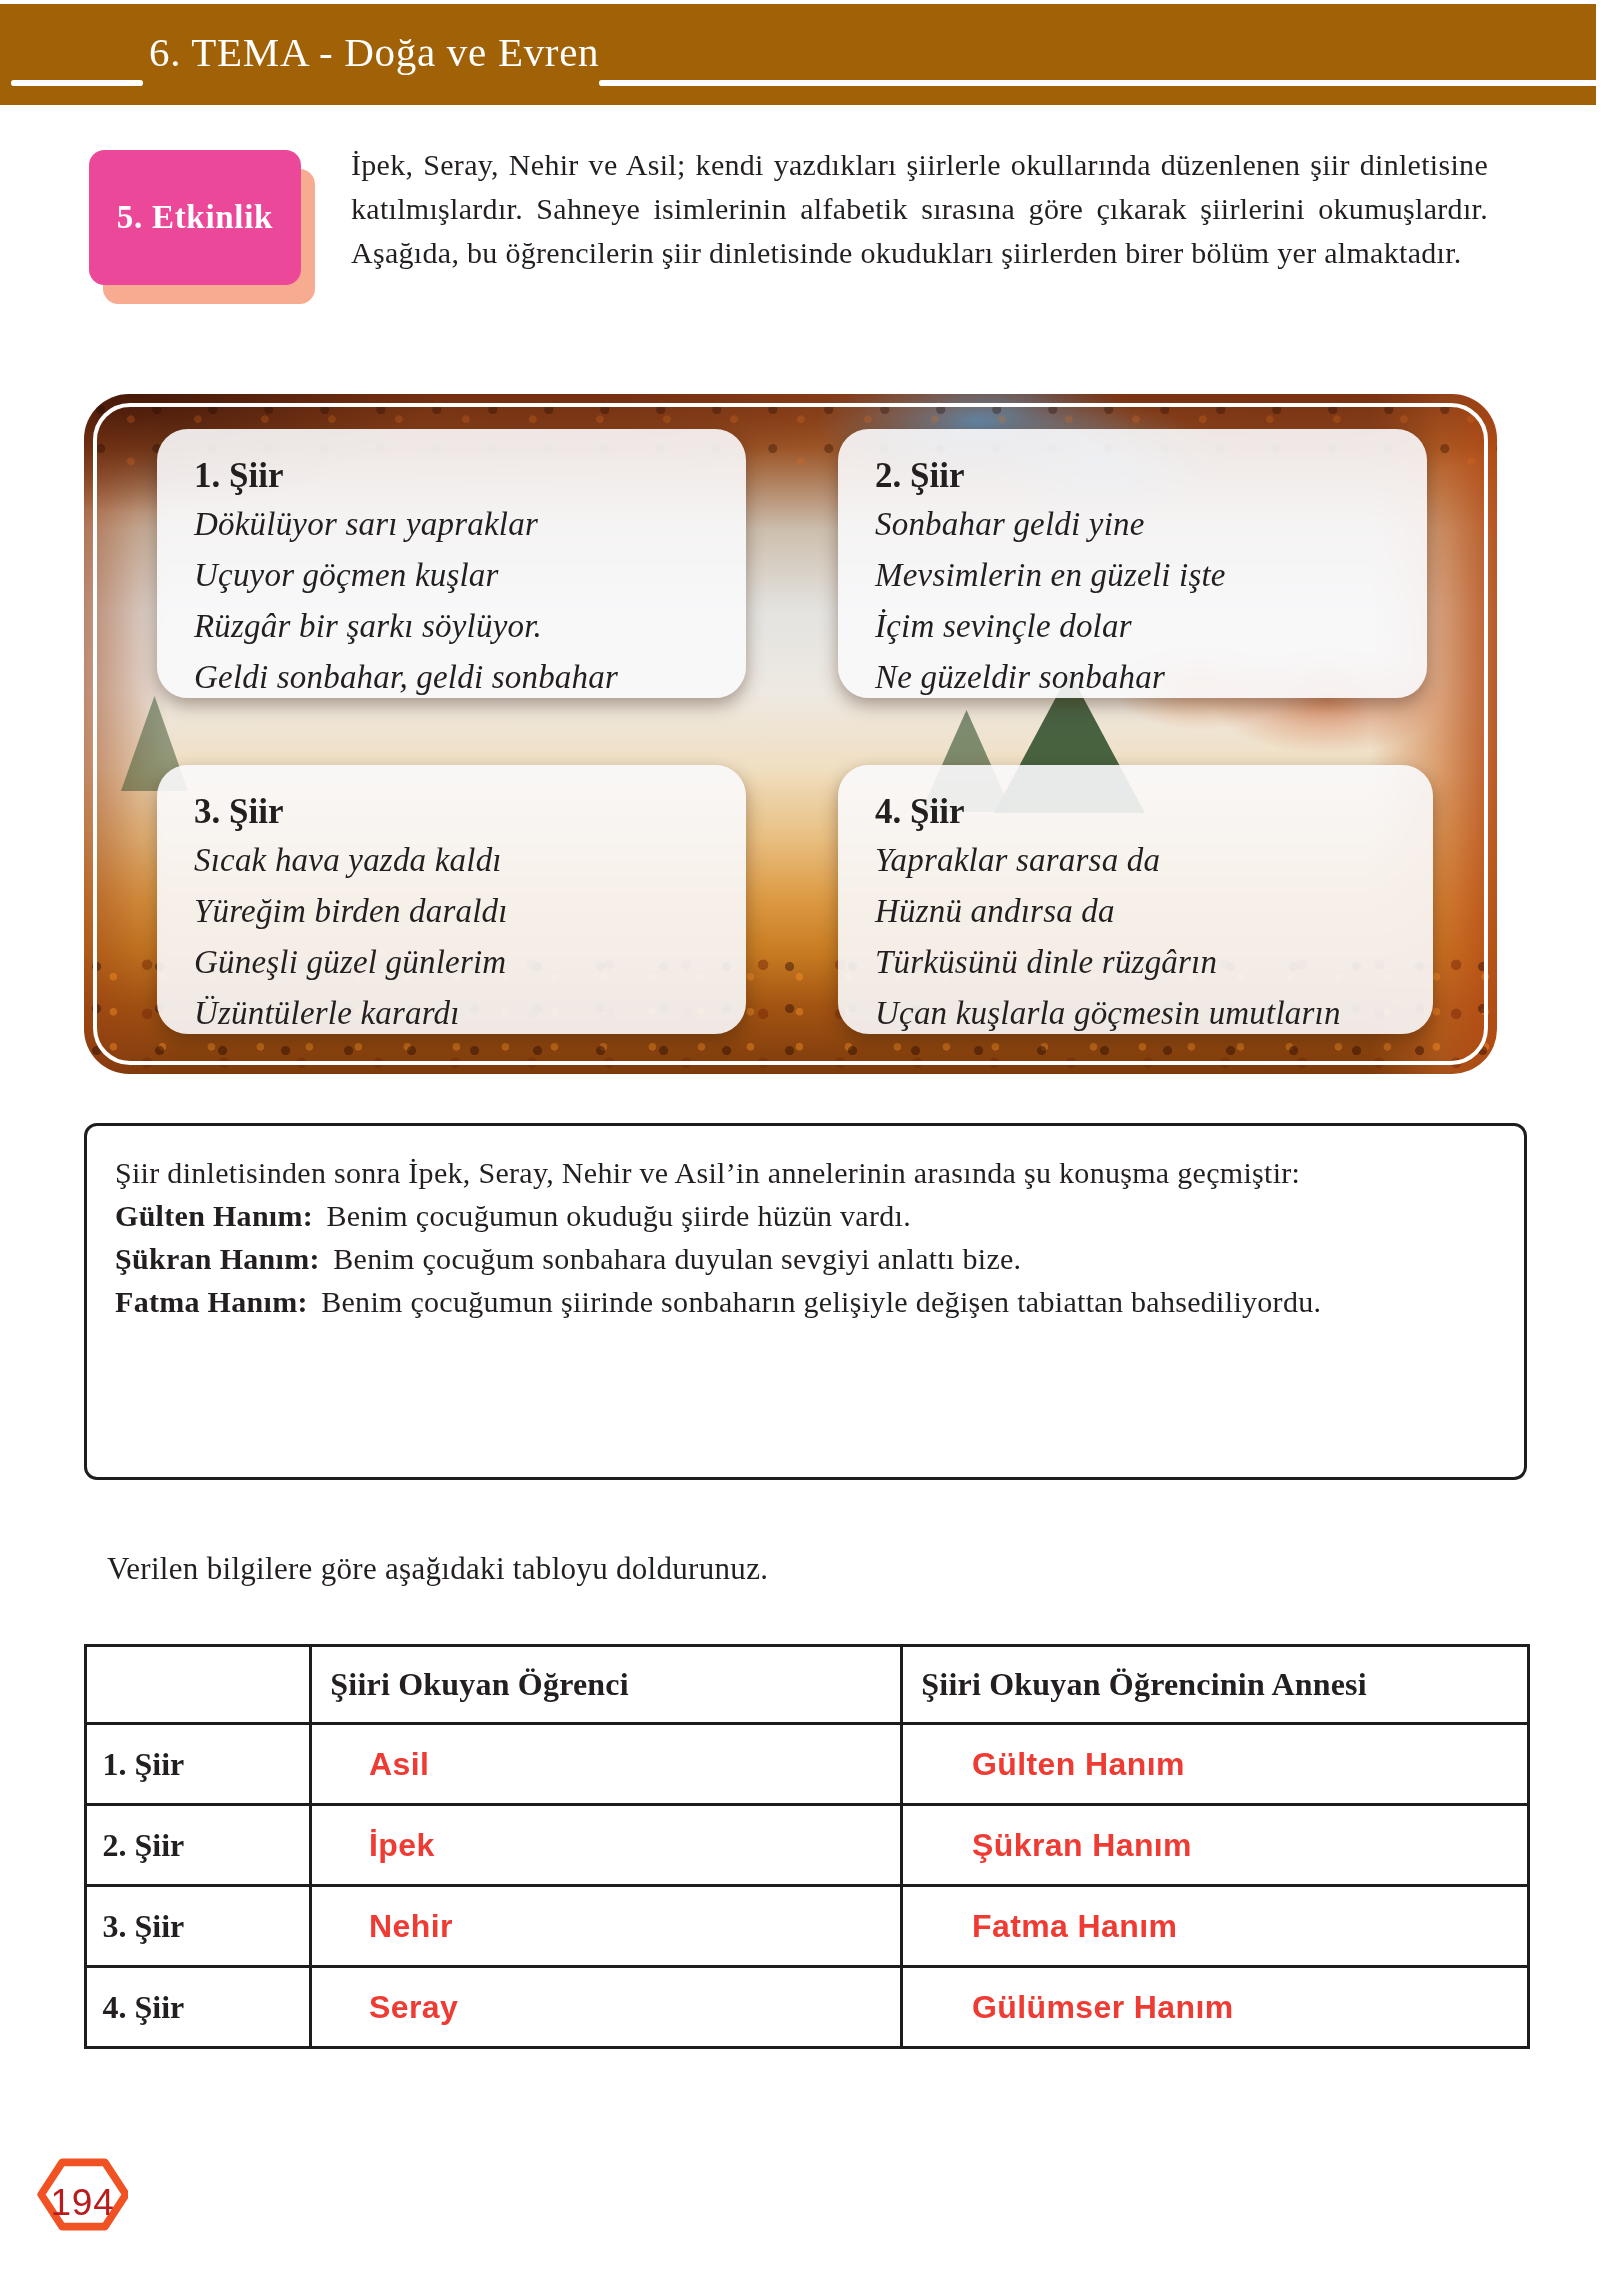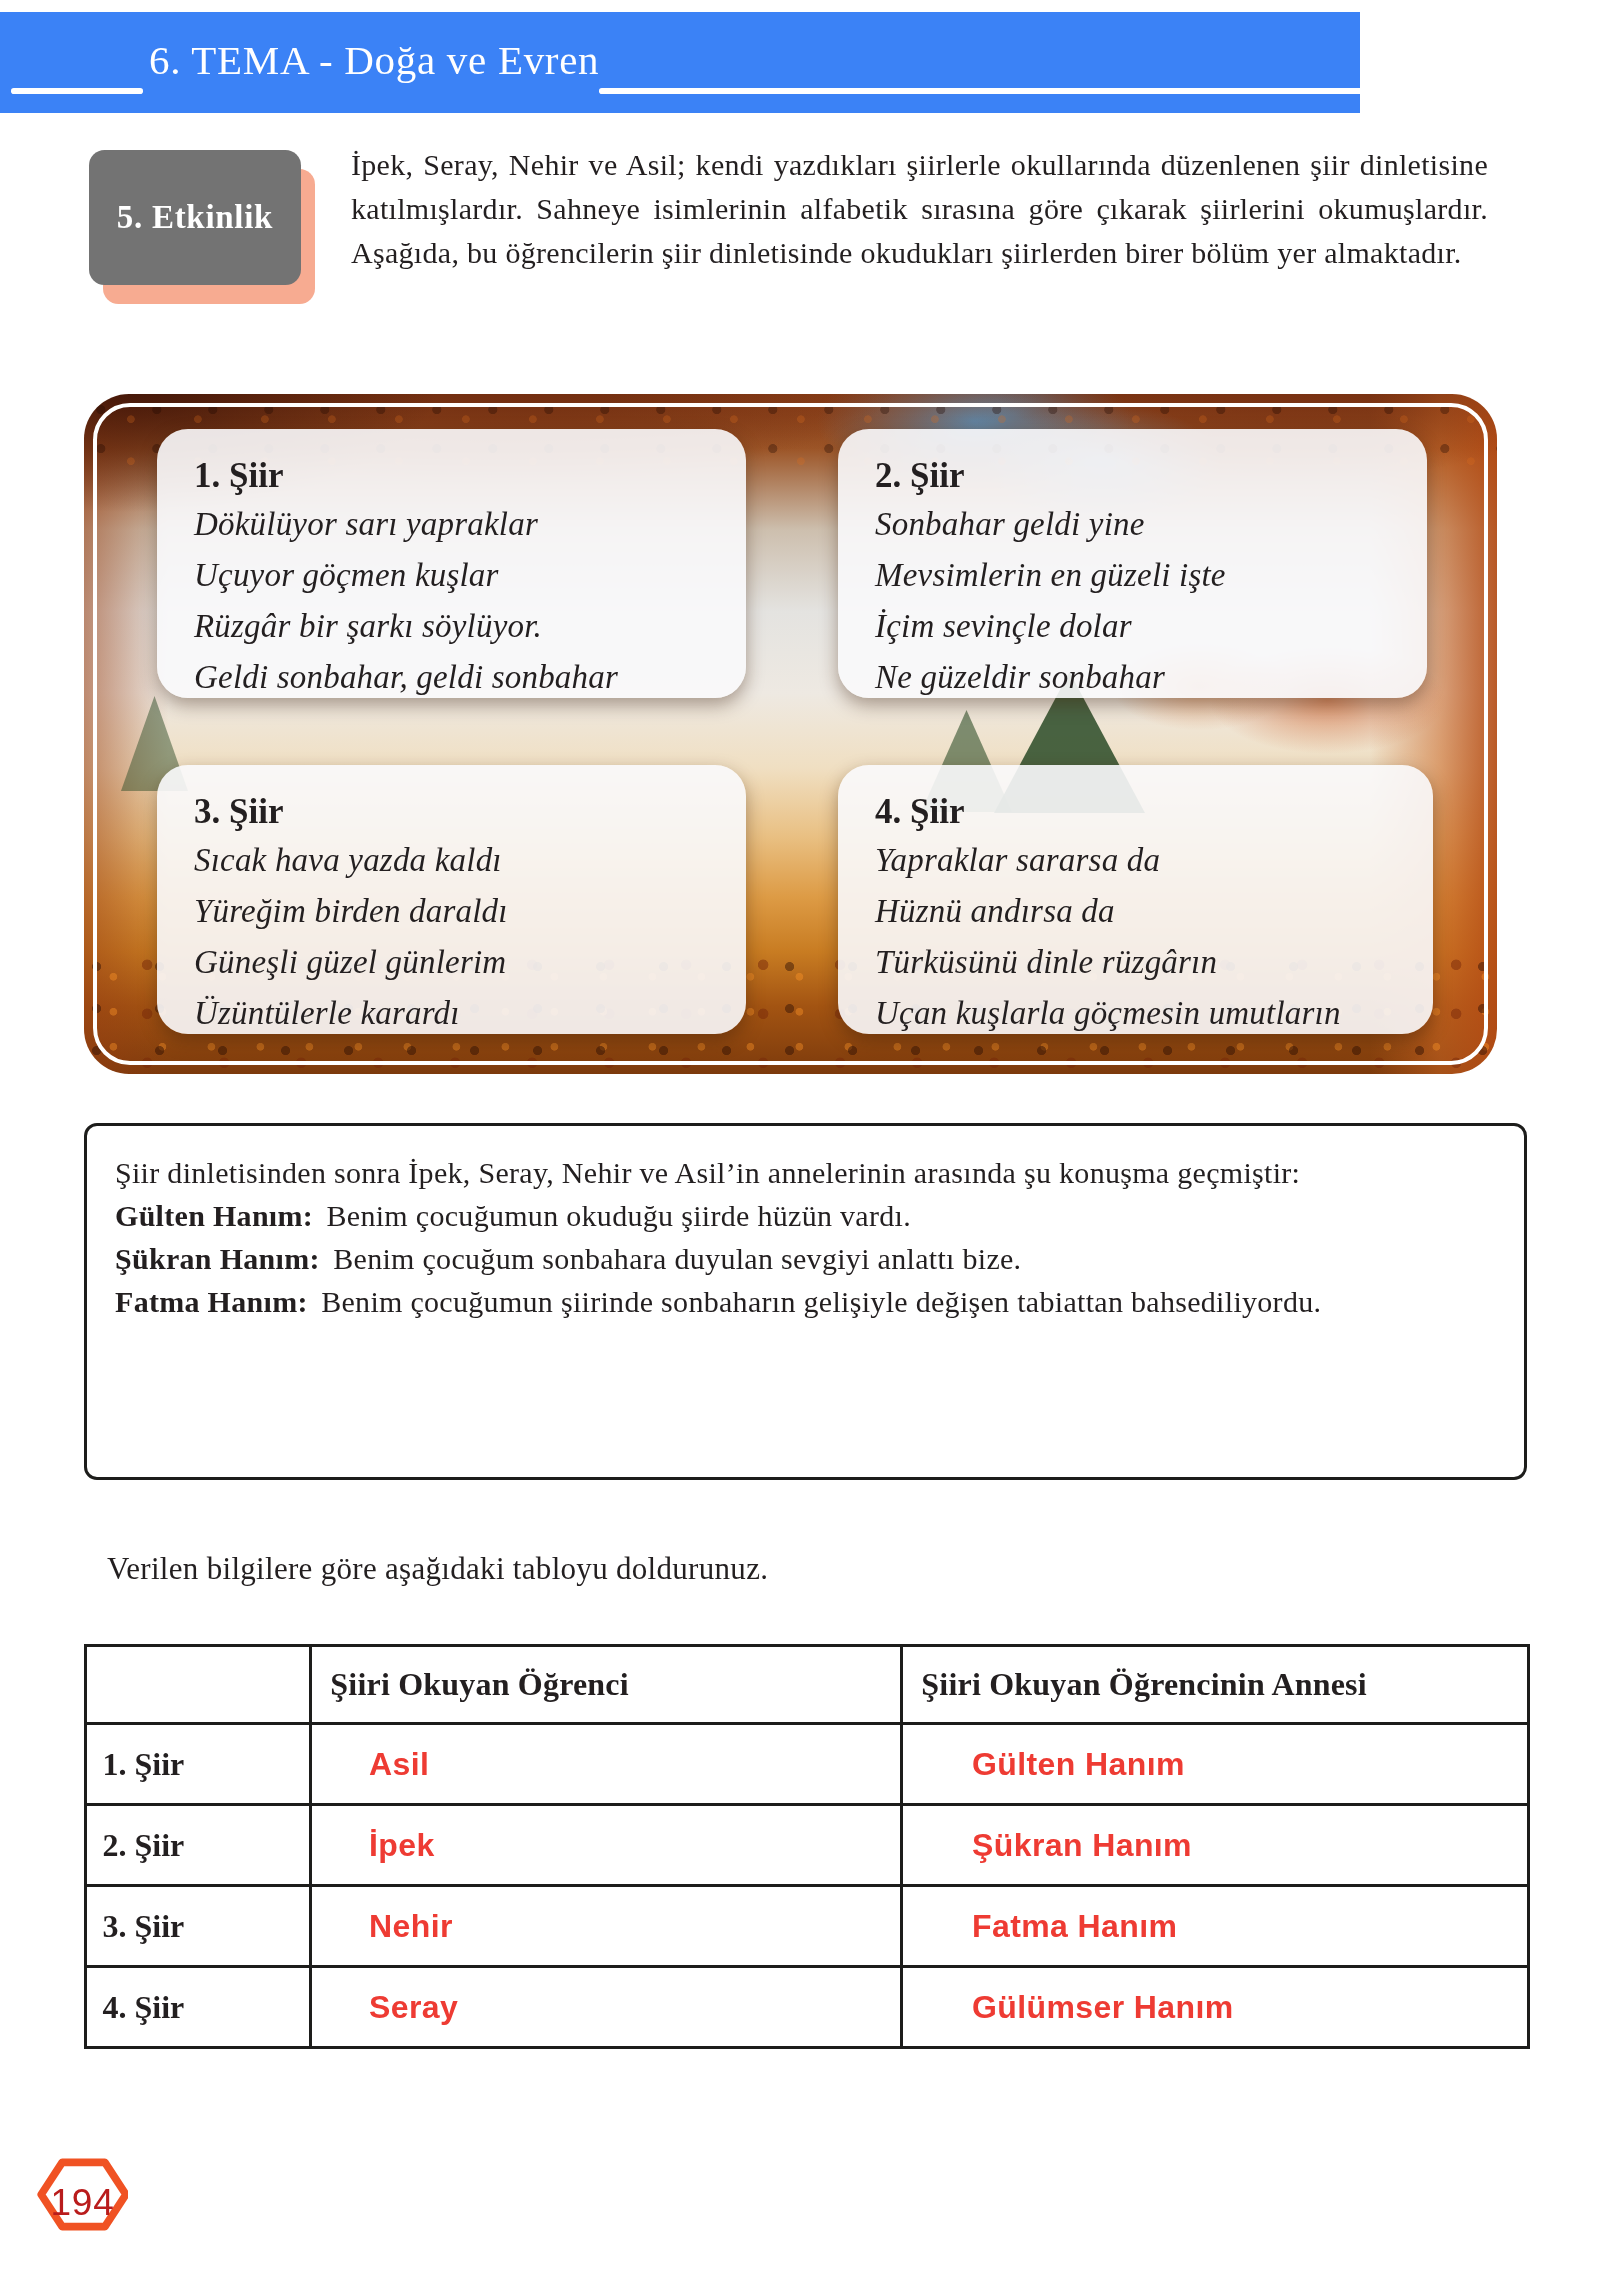--- a/index.html
+++ b/index.html
@@ -7,40 +7,40 @@
     position:relative;
     width:1620px;height:2284px;
     background:#ffffff;
     font-family:"Liberation Serif", serif;
     color:#231f20;
     overflow:hidden;
   }
 
   
   .topbar{
-    position:absolute;left:0;top:12px;width:1360px;height:101px;
-    background:#3b82f6;
+    position:absolute;left:0;top:4px;width:1596px;height:101px;
+    background:#a16207;
   }
   .topbar .rule{position:absolute;top:76px;height:5.6px;background:#ffffff;border-radius:2.8px;}
   .rule-left{left:11.2px;width:132px;}
   .rule-right{left:599px;width:1021px;}
   .tema-title{
     position:absolute;left:149px;top:24px;
     font-size:41px;line-height:49px;color:#ffffff;
     letter-spacing:0.7px;white-space:nowrap;
   }
 
   
   .badge-shadow{
     position:absolute;left:103px;top:169px;width:212px;height:135px;
     background:#f7ab91;border-radius:15.5px;
   }
   .activity-badge{
     position:absolute;left:89px;top:150px;width:212px;height:135px;
-    background:#737373;border-radius:15.5px;
+    background:#ec4899;border-radius:15.5px;
     display:flex;align-items:center;justify-content:center;
   }
   .activity-badge span{
     color:#ffffff;font-size:33px;font-weight:bold;letter-spacing:0.7px;
   }
   .activity-intro{
     position:absolute;left:351px;top:143px;width:1137px;
     font-size:30px;line-height:44px;text-align:justify;
     letter-spacing:0.3px;
   }

